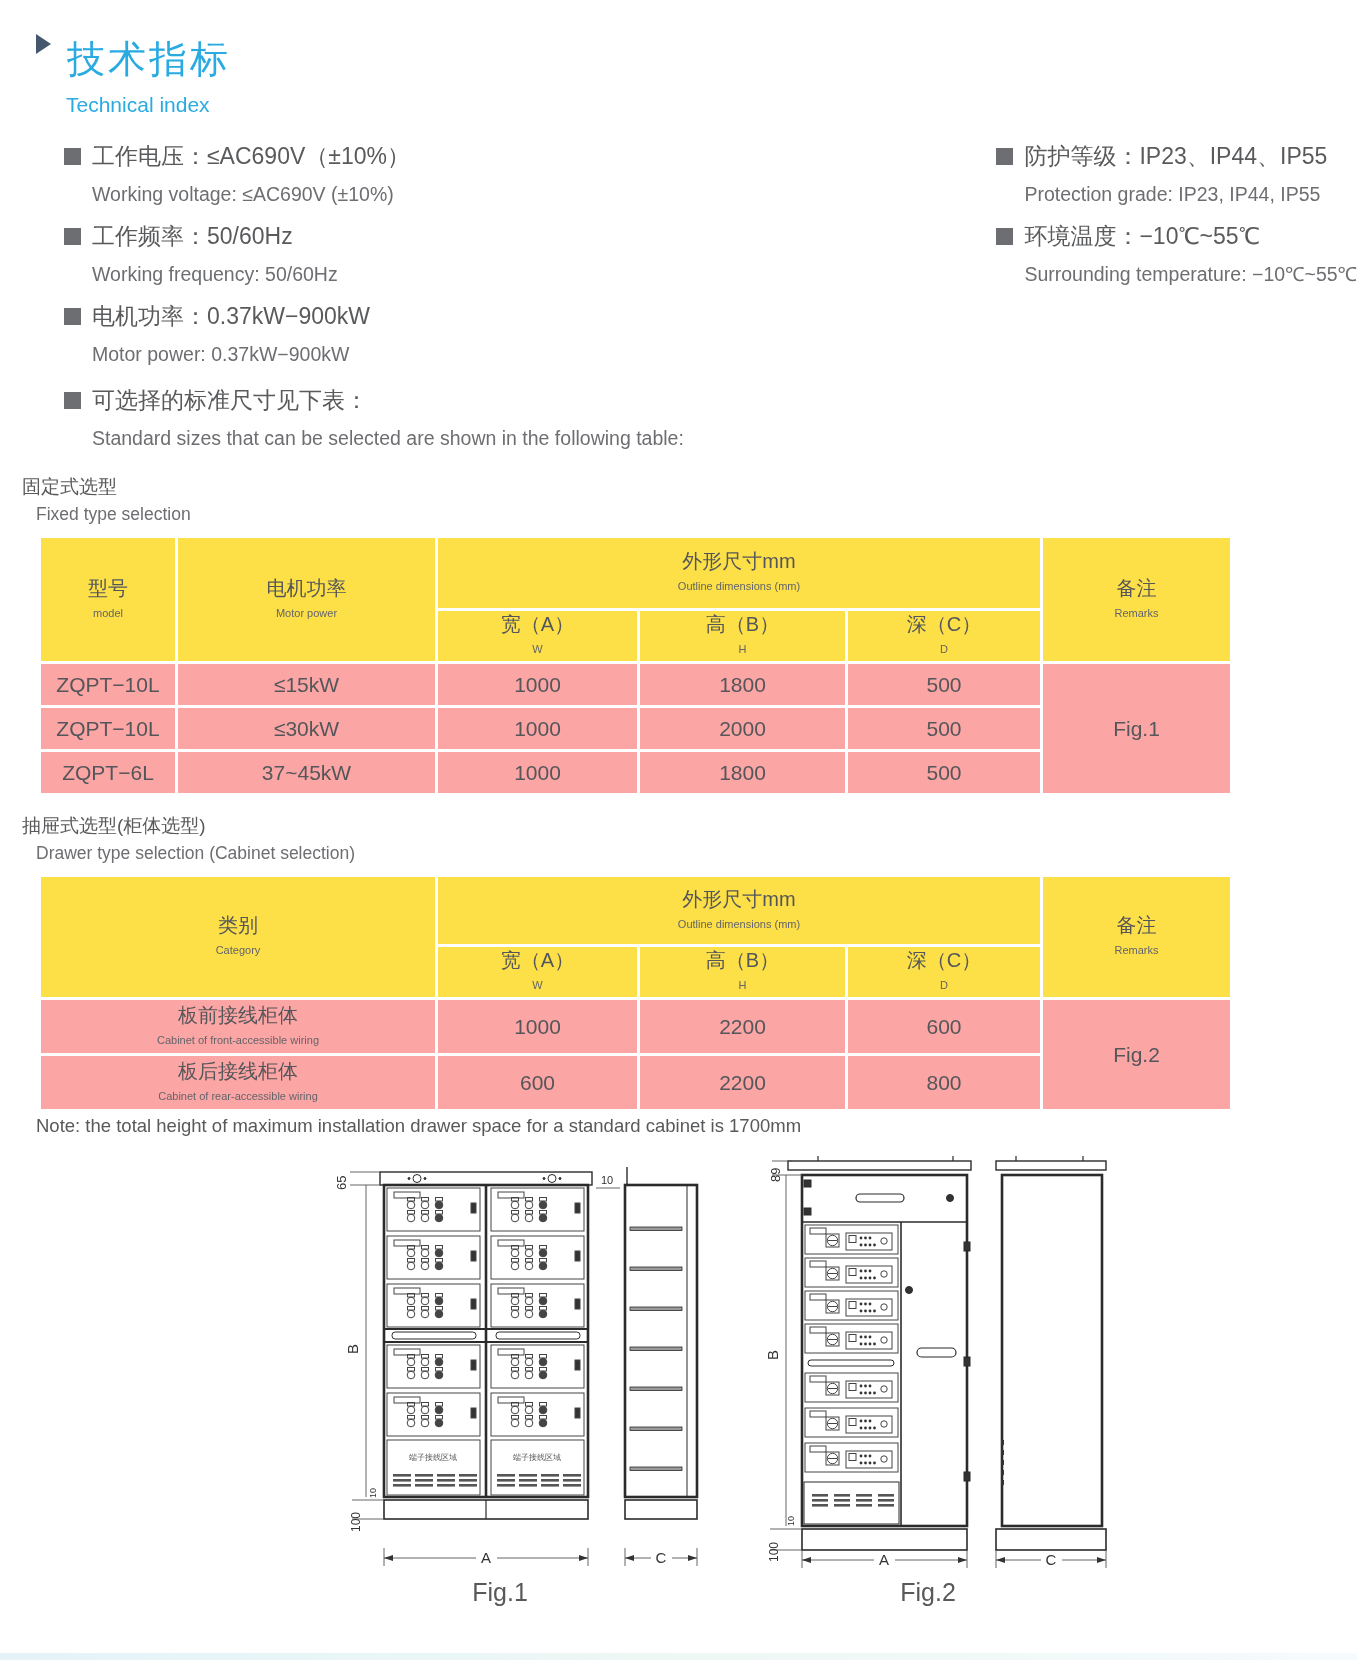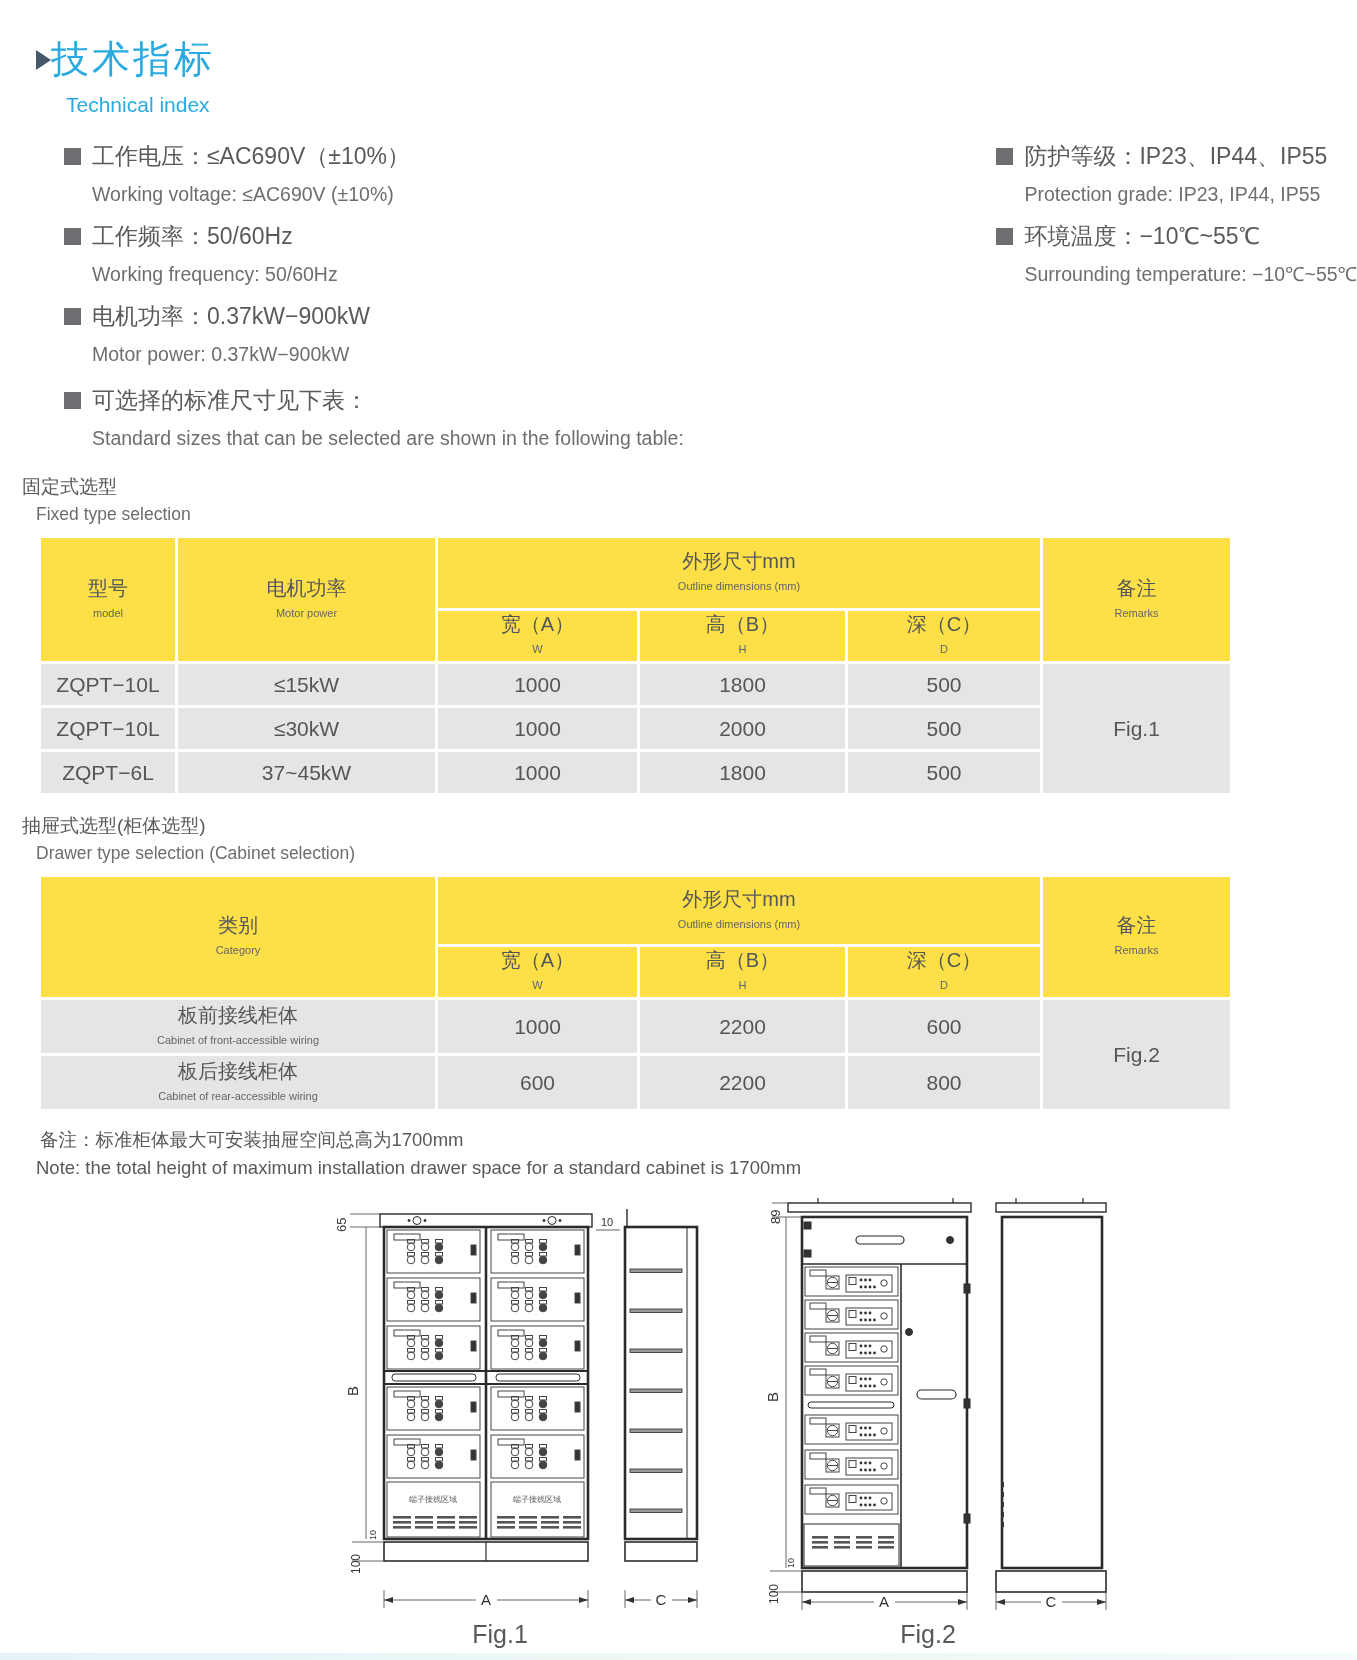--- a/index.html
+++ b/index.html
@@ -1,21 +1,21 @@
 <!DOCTYPE html>
 <html><head>
 <meta charset="utf-8">
 <style>
   * { margin:0; padding:0; box-sizing:border-box; }
   body { width:1357px; background:#fff; font-family:"Liberation Sans", sans-serif; color:#58595b; }
   .page { position:relative; width:1357px; height:1660px; background:#fff; overflow:hidden; }
 
   
   .header { padding:34px 0 0 36px; }
-  .title-row { display:flex; align-items:center; }
+  .title-row { display:flex; gap:16px; }
   .arrow-icon { width:0; height:0; border-left:15px solid #45576b; border-top:10px solid transparent; border-bottom:10px solid transparent; }
   .page-title { font-size:38px; color:#29abe2; letter-spacing:3px; }
   .page-subtitle { font-size:21px; color:#29abe2; margin:8px 0 0 30px; }
 
   
   .specs { display:flex; margin:20px 0 0 64px;justify-content:space-between; }
   .specs-col-left { width:640px; }
   .spec-item { margin-bottom:4px; }
   .spec-zh { display:flex; align-items:center; gap:11px; font-size:23px; color:#595a5c; line-height:39px; }
   .bullet { width:17px; height:17px; background:#6d6e71; flex:none; }
@@ -23,21 +23,21 @@
   .sizes-item { margin:4px 0 0 64px; }
 
   
   .section-zh { font-size:19px; color:#58595b; margin:16px 0 0 22px; line-height:28px; }
   .section-en { font-size:17.5px; color:#6d6e71; margin:0 0 8px 36px; line-height:26px; }
 
   
   table { border-collapse:collapse; margin-left:38px; table-layout:fixed; }
   td { border:3px solid #fff; text-align:center; vertical-align:middle; padding:0; }
   .th-bg { background:#fde047; }
-  .td-bg { background:#e5e5e5; }
+  .td-bg { background:#fca5a5; }
   .hdr-zh { font-size:20px; color:#55565a; line-height:27px; }
   .hdr-en { font-size:11px; color:#63646a; line-height:23px; }
   .cell-num { font-size:21px; color:#55565a; }
   .cell-model { font-size:21px; color:#55565a; }
   tr.r-main { height:73px; } tr.r-sub { height:52px; } tr.r-body { height:44px; }
   tr.r2-main { height:70px; } tr.r2-sub { height:48px; } tr.r2-body { height:56px; }
 
   
   .note-zh { font-size:18.5px; margin:14px 0 0 40px; line-height:28px; color:#58595b; }
   .note-en { font-size:18.5px; margin:0 0 0 36px; line-height:28px; color:#58595b; }
@@ -241,21 +241,20 @@
         <div class="hdr-zh">板后接线柜体</div>
             <div class="hdr-en">Cabinet of rear-accessible wiring</div>
       </td>
       <td class="td-bg cell-num">600</td>
       <td class="td-bg cell-num">2200</td>
       <td class="td-bg cell-num">800</td>
     </tr>
   </tbody>
     </table>
 
-  <div class="note-zh">备注：标准柜体最大可安装抽屉空间总高为1700mm</div>
   <div class="note-en">Note: the total height of maximum installation drawer space for a standard cabinet is 1700mm</div>
 
   <div class="figures">
 
     <div class="fig1-wrap">
       <svg width="380" height="430" viewBox="0 0 380 430">
         <defs>
           <g id="d1" stroke="#444" fill="none" stroke-width="1">
             <rect x="2" y="2" width="93" height="43"></rect>
             <rect x="9" y="6" width="26" height="6"></rect>

